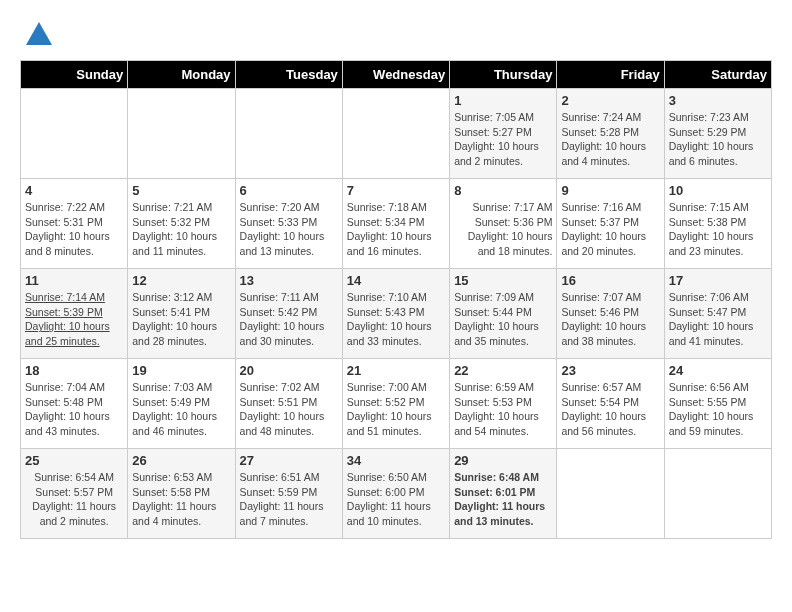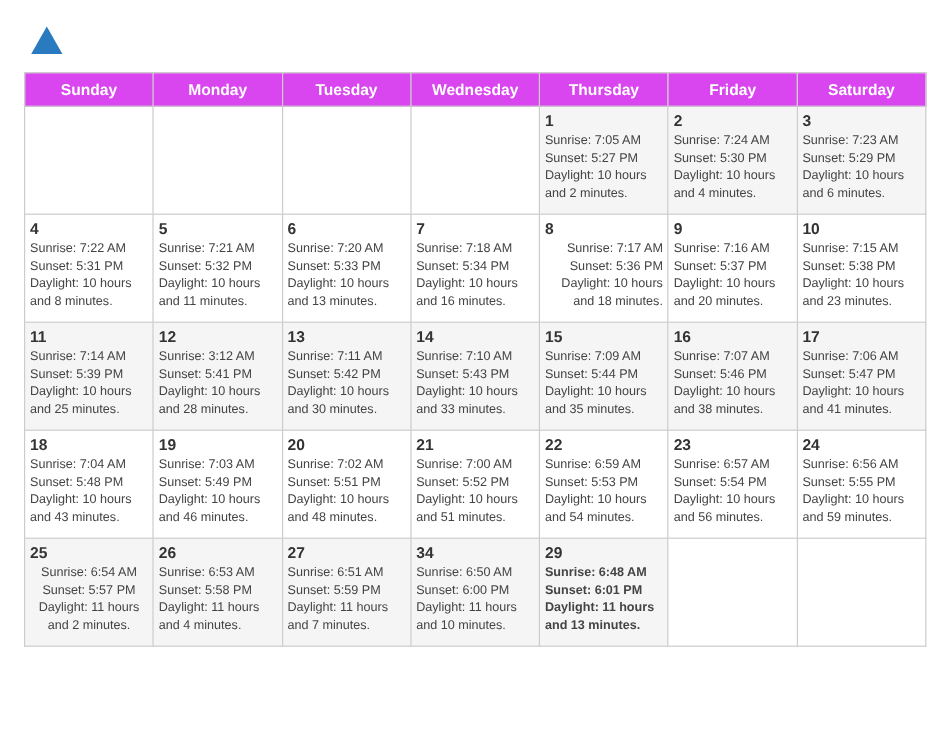--- a/index.html
+++ b/index.html
@@ -51,26 +51,26 @@
     .location {
       font-size: 16px;
       color: #333;
     }
     table {
       width: 100%;
       border-collapse: collapse;
       table-layout: fixed;
     }
     thead tr th {
-      background-color: #d946ef;
+      background-color: #000000;
       color: #fff;
       font-size: 13px;
       font-weight: bold;
       padding: 6px 4px;
-      text-align: center;
+      text-align: right;
       border: 1px solid #ccc;
     }
     tbody tr td {
       border: 1px solid #ccc;
       vertical-align: top;
       padding: 4px 4px;
       height: 90px;
       font-size: 11px;
       color: #333;
       background: #fff;
@@ -134,21 +134,21 @@
         <td>
           <span class="day-number">1</span>
           <div class="day-info" style="white-space: pre-line;">Sunrise: 7:05 AM
 Sunset: 5:27 PM
 Daylight: 10 hours
 and 2 minutes.</div>
         </td>
         <td>
           <span class="day-number">2</span>
           <div class="day-info" style="white-space: pre-line;">Sunrise: 7:24 AM
-Sunset: 5:30 PM
+Sunset: 5:28 PM
 Daylight: 10 hours
 and 4 minutes.</div>
         </td>
         <td>
           <span class="day-number">3</span>
           <div class="day-info" style="white-space: pre-line;">Sunrise: 7:23 AM
 Sunset: 5:29 PM
 Daylight: 10 hours
 and 6 minutes.</div>
         </td>
@@ -200,21 +200,21 @@
           <span class="day-number">10</span>
           <div class="day-info" style="white-space: pre-line;">Sunrise: 7:15 AM
 Sunset: 5:38 PM
 Daylight: 10 hours
 and 23 minutes.</div>
         </td>
       </tr>
       <tr>
         <td>
           <span class="day-number">11</span>
-          <div class="day-info" style="white-space: pre-line;">Sunrise: 7:14 AM
+          <div class="day-info" style="white-space: pre-line; text-decoration: underline;">Sunrise: 7:14 AM
 Sunset: 5:39 PM
 Daylight: 10 hours
 and 25 minutes.</div>
         </td>
         <td>
           <span class="day-number">12</span>
           <div class="day-info" style="white-space: pre-line;">Sunrise: 3:12 AM
 Sunset: 5:41 PM
 Daylight: 10 hours
 and 28 minutes.</div>

